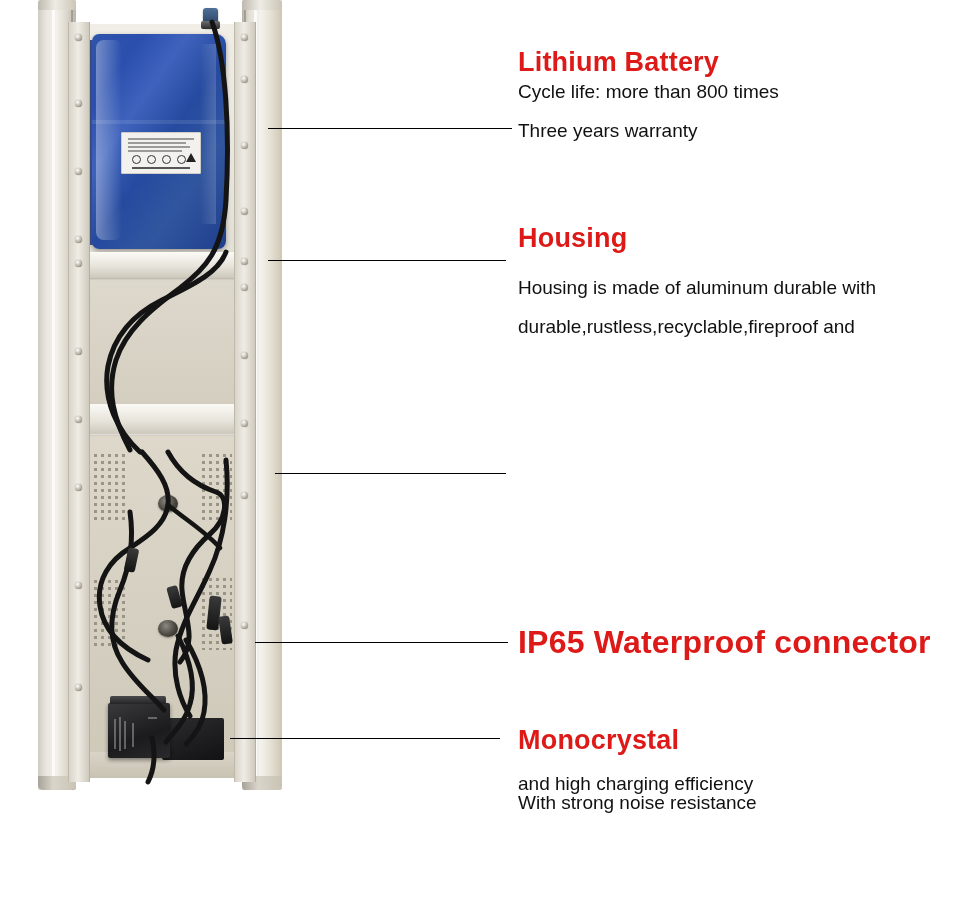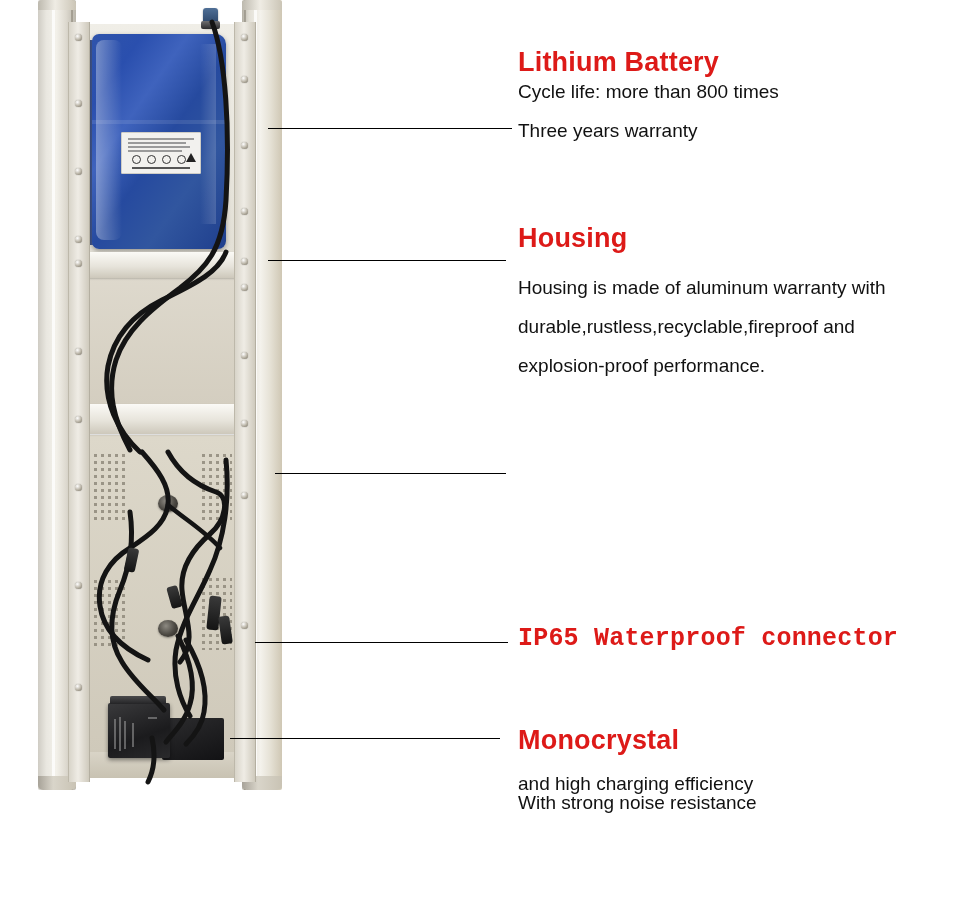--- a/index.html
+++ b/index.html
@@ -4,21 +4,21 @@
 <style>
   html,body{margin:0;padding:0;background:#fff;}
   body{width:976px;height:898px;overflow:hidden;
        font-family:"Liberation Sans","DejaVu Sans",sans-serif;}
   #stage{position:relative;width:976px;height:898px;background:#fff;}
 
   
   .ann{position:absolute;left:518px;}
   .ann h2{margin:0;color:#dd1a18;font-weight:bold;letter-spacing:.2px;
           font-size:27px;line-height:1.05;white-space:nowrap;}
-  .ann h2.small{font-size:25px;font-family:Liberation Mono, monospace;}
+  .ann h2.small{font-size:32px;}
   .ann p{margin:0;color:#111;font-size:19px;line-height:1.0;white-space:nowrap;}
   .ann .lines{margin-top:14px;}
   .ann .lines p{margin-bottom:20px;}
 
   
   .leader{position:absolute;height:0;border-top:1.6px solid #000;}
 
   
   #photo{position:absolute;left:30px;top:0px;width:262px;height:800px;}
 
@@ -248,23 +248,22 @@
     <h2>Lithium Battery</h2>
     <div class="lines" style="margin-top:6px;">
       <p>Cycle life: more than 800 times</p>
       <p style="margin-bottom:0;">Three years warranty</p>
     </div>
   </div>
 
   <div class="ann" style="top:224px;">
     <h2>Housing</h2>
     <div class="lines" style="margin-top:26px;">
-      <p>Housing is made of aluminum warranty with</p>
+      <p>Housing is made of aluminum durable with</p>
       <p>durable,rustless,recyclable,fireproof and</p>
-      <p style="margin-bottom:0;">explosion-proof performance.</p>
     </div>
   </div>
 
 
   <div class="ann" style="top:626px;">
     <h2 class="small">IP65 Waterproof connector</h2>
   </div>
 
   <div class="ann" style="top:726px;">
     <h2>Monocrystal</h2>

